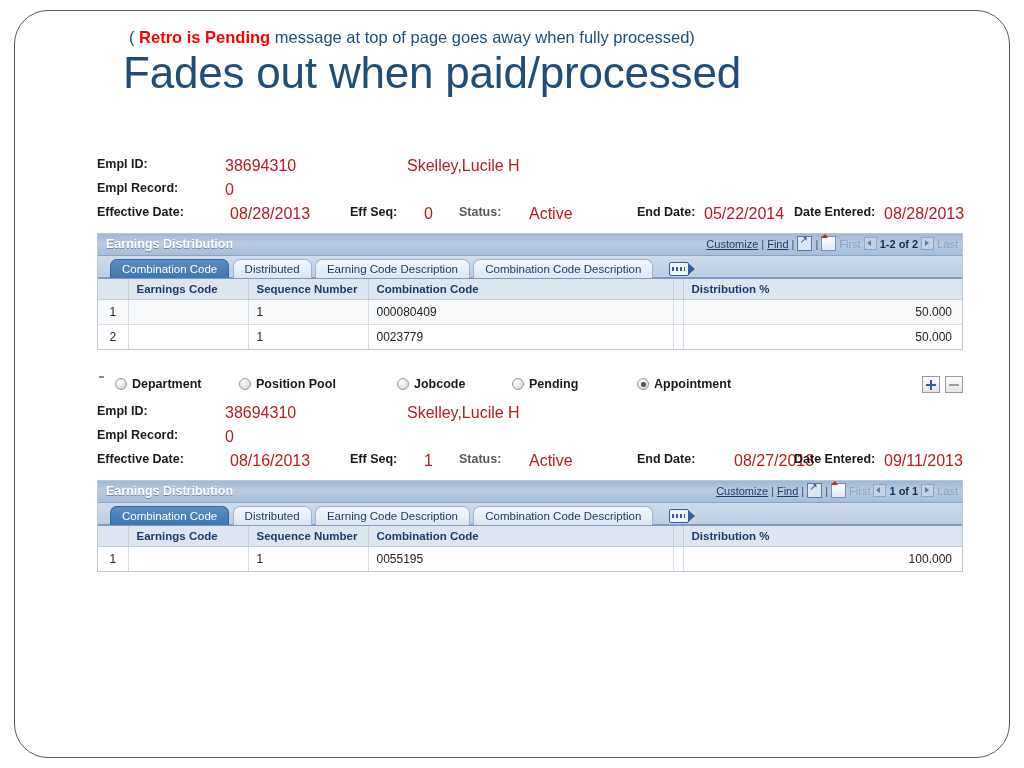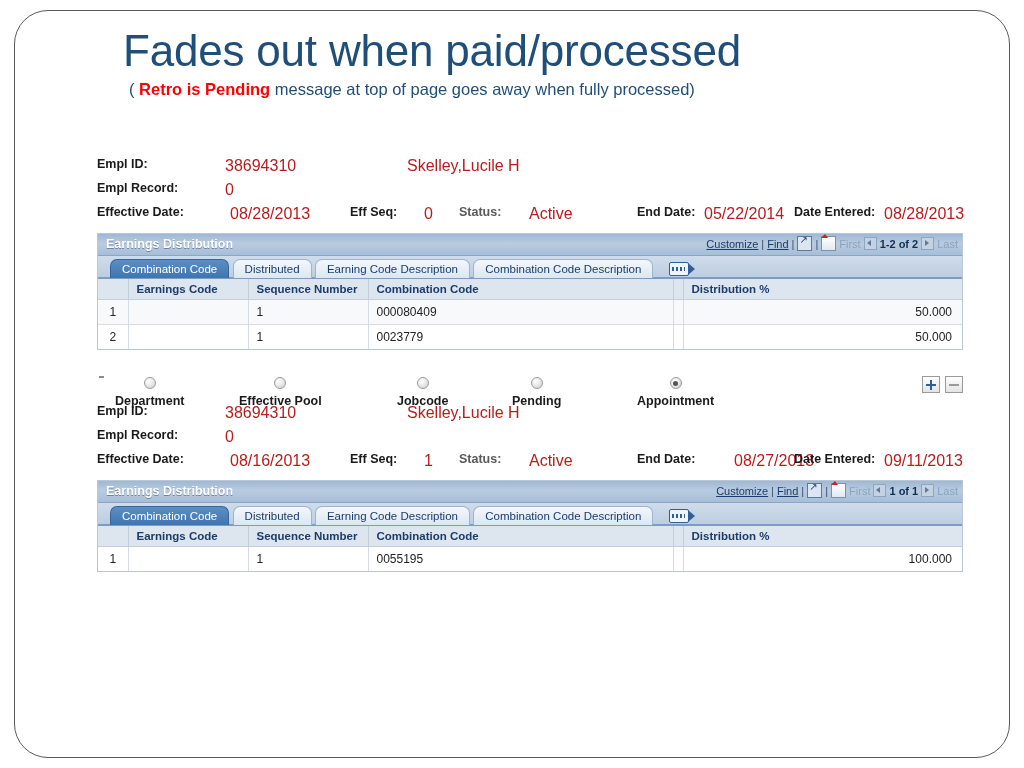--- a/index.html
+++ b/index.html
@@ -314,21 +314,20 @@
     position: absolute;
     top: 5px;
     display: flex;
     align-items: center;
     gap: 5px;
     font-size: 12.5px;
     font-weight: bold;
     color: #1a1a1a;
     white-space: nowrap;
     cursor: pointer;
-    flex-direction: column;
   }
   .rdo {
     width: 12px; height: 12px;
     border-radius: 50%;
     background: radial-gradient(circle at 35% 30%, #ffffff 0%, #e3e3e3 60%, #c8c8c8 100%);
     border: 1px solid #9a9a9a;
     box-sizing: border-box;
     position: relative;
     flex: none;
   }
@@ -376,24 +375,24 @@
     background: #9a9a9a;
   }
   .spacer-md { height: 22px; }
 </style>
 </head>
 <body>
 
 <div id="slide-frame">
 
   <div id="title-block">
-    <div id="page-title">Fades out when paid/processed</div>
     <div id="subtitle">
       <span class="paren">( </span><span class="retro">Retro is Pending</span><span class="rest"> message  at top of page goes away when fully processed)</span>
     </div>
+    <div id="page-title">Fades out when paid/processed</div>
   </div>
 
   <div id="screen-panel">
 
     <div class="emp-block">
 
       <div class="emp-line">
         <span class="fld-label" style="left:0px;">Empl ID:</span>
         <span class="fld-value" style="left:128px;">38694310</span>
         <span class="fld-value" style="left:310px;">Skelley,Lucile H</span>
@@ -493,21 +492,21 @@
 
     <div id="radio-row">
       <span id="tick-mark"></span>
 
       <label class="radio-item" style="left:18px;">
         <span class="rdo"></span>
         <span>Department</span>
       </label>
       <label class="radio-item" style="left:142px;">
         <span class="rdo"></span>
-        <span>Effective Pool</span>
+        <span>Position Pool</span>
       </label>
       <label class="radio-item" style="left:300px;text-align:right;">
         <span class="rdo"></span>
         <span>Jobcode</span>
       </label>
       <label class="radio-item" style="left:415px;">
         <span class="rdo"></span>
         <span>Pending</span>
       </label>
       <label class="radio-item" style="left:540px;">

